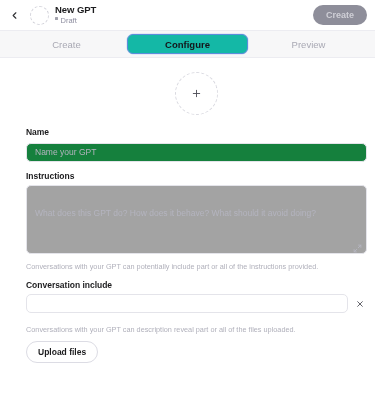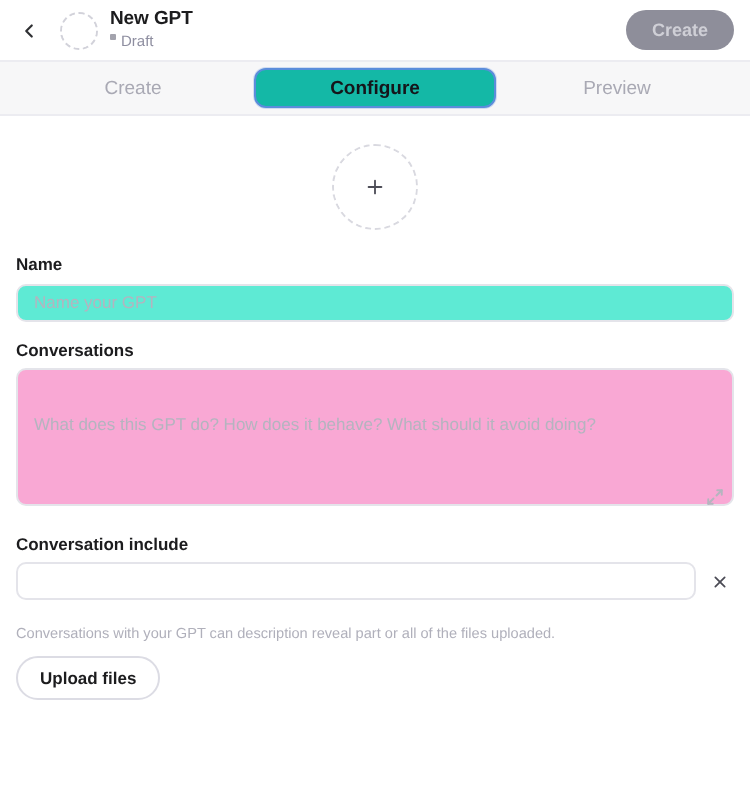--- a/index.html
+++ b/index.html
@@ -146,20 +146,21 @@
     border: 1.4px solid #5b8ddb;
     box-shadow: 0 0 0 0.5px rgba(91,141,219,.25);
   }
 
   
   .body {
     flex: 1 1 auto;
     overflow: hidden;
     padding: 0 8px;
     background: #ffffff;
+    margin-left: 18px;
   }
 
   .avatar-upload-wrap {
     display: flex;
     justify-content: center;
     align-items: center;
     padding: 14px 0 12px;
   }
 
   .avatar-upload {
@@ -184,37 +185,37 @@
     color: #1c1c1e;
     margin-bottom: 4px;
     letter-spacing: -0.02px;
   }
 
   .text-input {
     width: 100%;
     height: 19px;
     border: 1px solid #e4e4ea;
     border-radius: 5px;
-    background: #5eead4;
+    background: #15803d;
     padding: 0 8px;
     font-size: 8.5px;
     color: #1c1c1e;
     font-family: inherit;
     outline: none;
   }
   .text-input::placeholder { color: #b4b4bf; }
 
   .textarea-wrap { position: relative; }
 
   .textarea {
     width: 100%;
     height: 69px;
     border: 1px solid #e4e4ea;
     border-radius: 5px;
-    background: #f9a8d4;
+    background: #a3a3a3;
     padding: 22px 8px;
     font-size: 8.5px;
     line-height: 1.35;
     color: #1c1c1e;
     font-family: inherit;
     outline: none;
     resize: none;
   }
   .textarea::placeholder { color: #b4b4bf; }
 
@@ -337,32 +338,33 @@
 
     <div class="field">
       <div class="field-label">Name</div>
       <input class="text-input" type="text" placeholder="Name your GPT" style="">
     </div>
 
     <div class="field">
     </div>
 
     <div class="field">
-      <div class="field-label">Conversations</div>
+      <div class="field-label">Instructions</div>
       <div class="textarea-wrap">
         <textarea class="textarea" placeholder="What does this GPT do? How does it behave? What should it avoid doing?" style=""></textarea>
         <button class="expand-handle">
           <svg width="9" height="9" viewBox="0 0 24 24" fill="none" stroke="#b5b5bf" stroke-width="2.6" stroke-linecap="round" stroke-linejoin="round">
             <polyline points="15 3 21 3 21 9"></polyline>
             <polyline points="9 21 3 21 3 15"></polyline>
             <line x1="21" y1="3" x2="14" y2="10"></line>
             <line x1="3" y1="21" x2="10" y2="14"></line>
           </svg>
         </button>
       </div>
+      <div class="helper-text">Conversations with your GPT can potentially include part or all of the instructions provided.</div>
     </div>
 
     <div class="field">
       <div class="field-label">Conversation include</div>
       <div class="starter-row">
         <input class="starter-input" type="text" placeholder="" style="">
         <button class="starter-remove">
           <span>
             <svg width="8" height="8" viewBox="0 0 24 24" fill="none" stroke="currentColor" stroke-width="2.6" stroke-linecap="round">
               <line x1="5" y1="5" x2="19" y2="19"></line>

